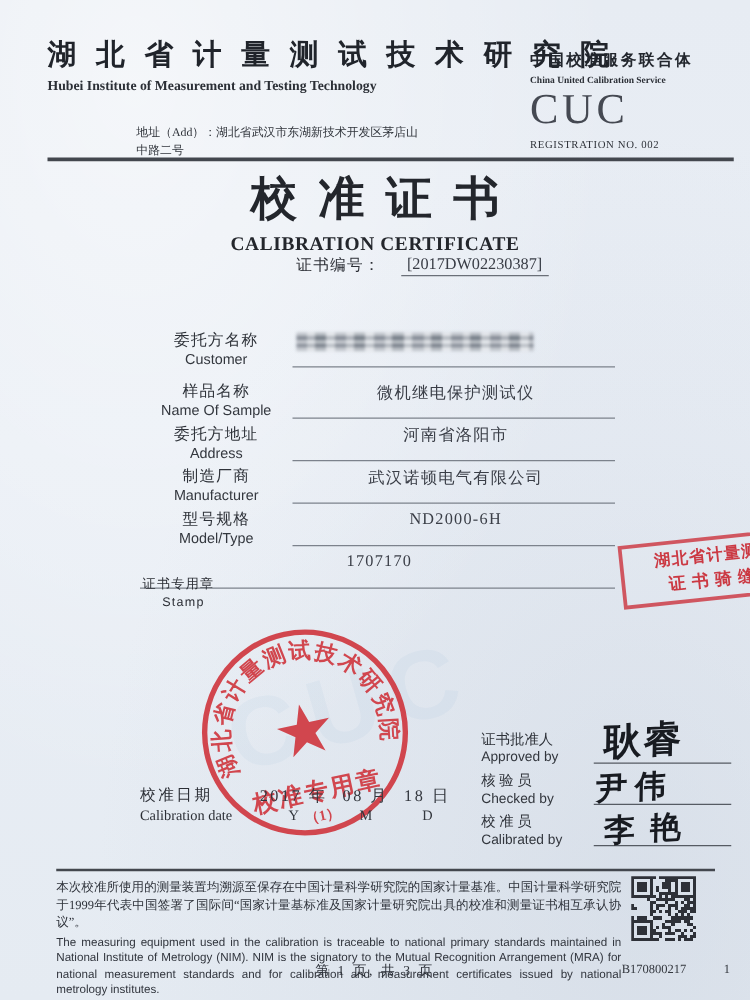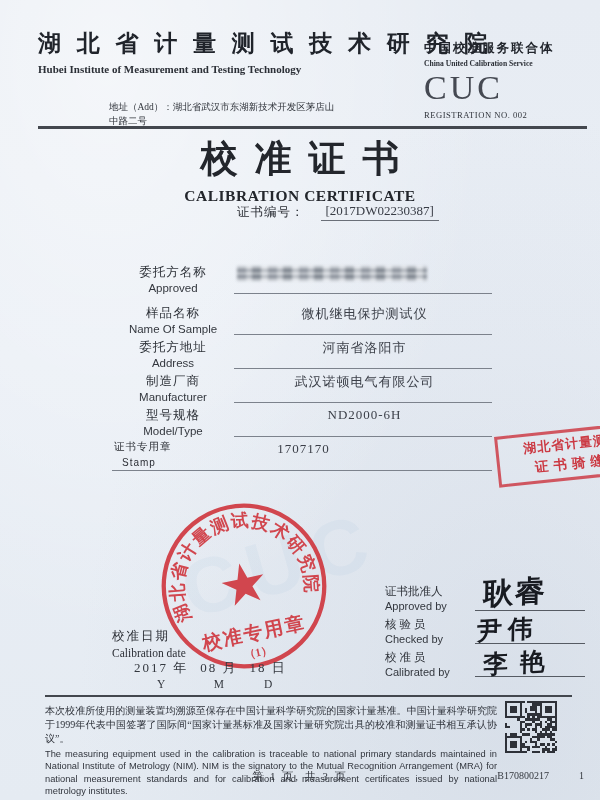--- a/index.html
+++ b/index.html
@@ -41,21 +41,21 @@
   .field.gap{margin-top:9px;}
   .flabel{width:122px;padding-top:2px;}
   .lcn{font-size:12.5px;letter-spacing:1px;color:#2e3239;}
   .len{font-size:11.5px;font-family:"Liberation Sans","DejaVu Sans",sans-serif;color:#33373e;margin-top:1px;}
   .fvalue{flex:1;border-bottom:1px solid #7c828c;font-size:13px;color:#3a3e47;padding:2px 0 0 3px;min-height:29px;letter-spacing:1px;}
   .redact{width:190px;height:15px;margin-top:2px;border-radius:1px;filter:blur(1.4px);
     background:
       repeating-linear-gradient(0deg, rgba(255,255,255,.4) 0 3px, rgba(40,45,55,.18) 3px 6px),
       repeating-linear-gradient(90deg,#99a0aa 0 9px,#c8cdd4 9px 15px,#868e98 15px 24px,#d4d9df 24px 31px);}
   
-  #stamp-label{left:114px;top:440px;font-size:10.5px;letter-spacing:1px;}
+  #stamp-label{left:114px;top:460px;font-size:10.5px;letter-spacing:1px;text-align:center;}
   #stamp-label .en{font-size:10px;margin-left:8px;margin-top:3px;font-family:"Liberation Sans",sans-serif;}
   
   #seal{left:158px;top:500px;width:172px;height:172px;transform:rotate(-12deg);opacity:.88;}
   
   #edge-stamp{left:494px;top:437px;width:150px;transform:rotate(-6deg);transform-origin:left top;
     border:3px solid rgba(201,38,48,.75);padding:3px 6px 4px;color:rgba(201,38,48,.9);
     font-weight:bold;text-align:center;background:rgba(255,255,255,.06);}
   #edge-stamp .l1{font-size:13px;letter-spacing:1px;white-space:nowrap;}
   #edge-stamp .l2{font-size:13.5px;letter-spacing:5px;white-space:nowrap;margin-top:2px;}
   
@@ -64,21 +64,21 @@
   .albl{width:90px;}
   .albl .cn{font-size:11.5px;color:#2e3239;}
   .albl .en{font-size:11px;font-family:"Liberation Sans",sans-serif;color:#33373e;margin-top:1px;}
   .asig{flex:1;border-bottom:1px solid #565b63;position:relative;}
   .sig{position:absolute;bottom:-3px;left:8px;font-weight:700;color:#181b21;
     transform:rotate(-3deg) skewX(-4deg);font-size:27px;white-space:nowrap;}
   .arow:nth-child(1) .sig{font-size:30px;letter-spacing:2px;}
   .arow:nth-child(2) .sig{font-size:25px;letter-spacing:6px;left:2px;}
   .arow:nth-child(3) .sig{font-size:25px;letter-spacing:12px;}
   
-  #dateblock{left:112px;top:628px;display:flex;flex-direction:column;}
+  #dateblock{left:112px;top:628px;display:flex;}
   #dateblock .dlabel .cn{font-size:12.5px;letter-spacing:2px;}
   #dateblock .dlabel .en{font-size:11.5px;margin-top:2px;}
   #datevals{margin-left:22px;display:flex;}
   .dgroup{text-align:center;margin-right:12px;font-size:13px;color:#33373e;}
   .dgroup .top{white-space:nowrap;letter-spacing:2px;}
   .dgroup .sub{font-size:11.5px;margin-top:1px;}
   
   #statement{left:45px;top:704px;width:452px;}
   #statement .cn{font-size:10px;line-height:1.38;text-align:justify;color:#2e323a;}
   #statement .en{font-size:9.3px;line-height:1.3;margin-top:3px;text-align:justify;
@@ -124,21 +124,21 @@
     <div class="row">
       <span class="lab">证书编号：</span>
       <span class="val">[2017DW02230387]</span>
     </div>
   </div>
 
   <div id="fields" class="abs">
     <div class="field">
       <div class="flabel">
         <div class="lcn">委托方名称</div>
-        <div class="len">Approved</div>
+        <div class="len">Customer</div>
       </div>
       <div class="fvalue">
         <div class="redact"></div>
       </div>
     </div>
     <div class="field gap">
       <div class="flabel">
         <div class="lcn">样品名称</div>
         <div class="len">Name Of Sample</div>
       </div>

